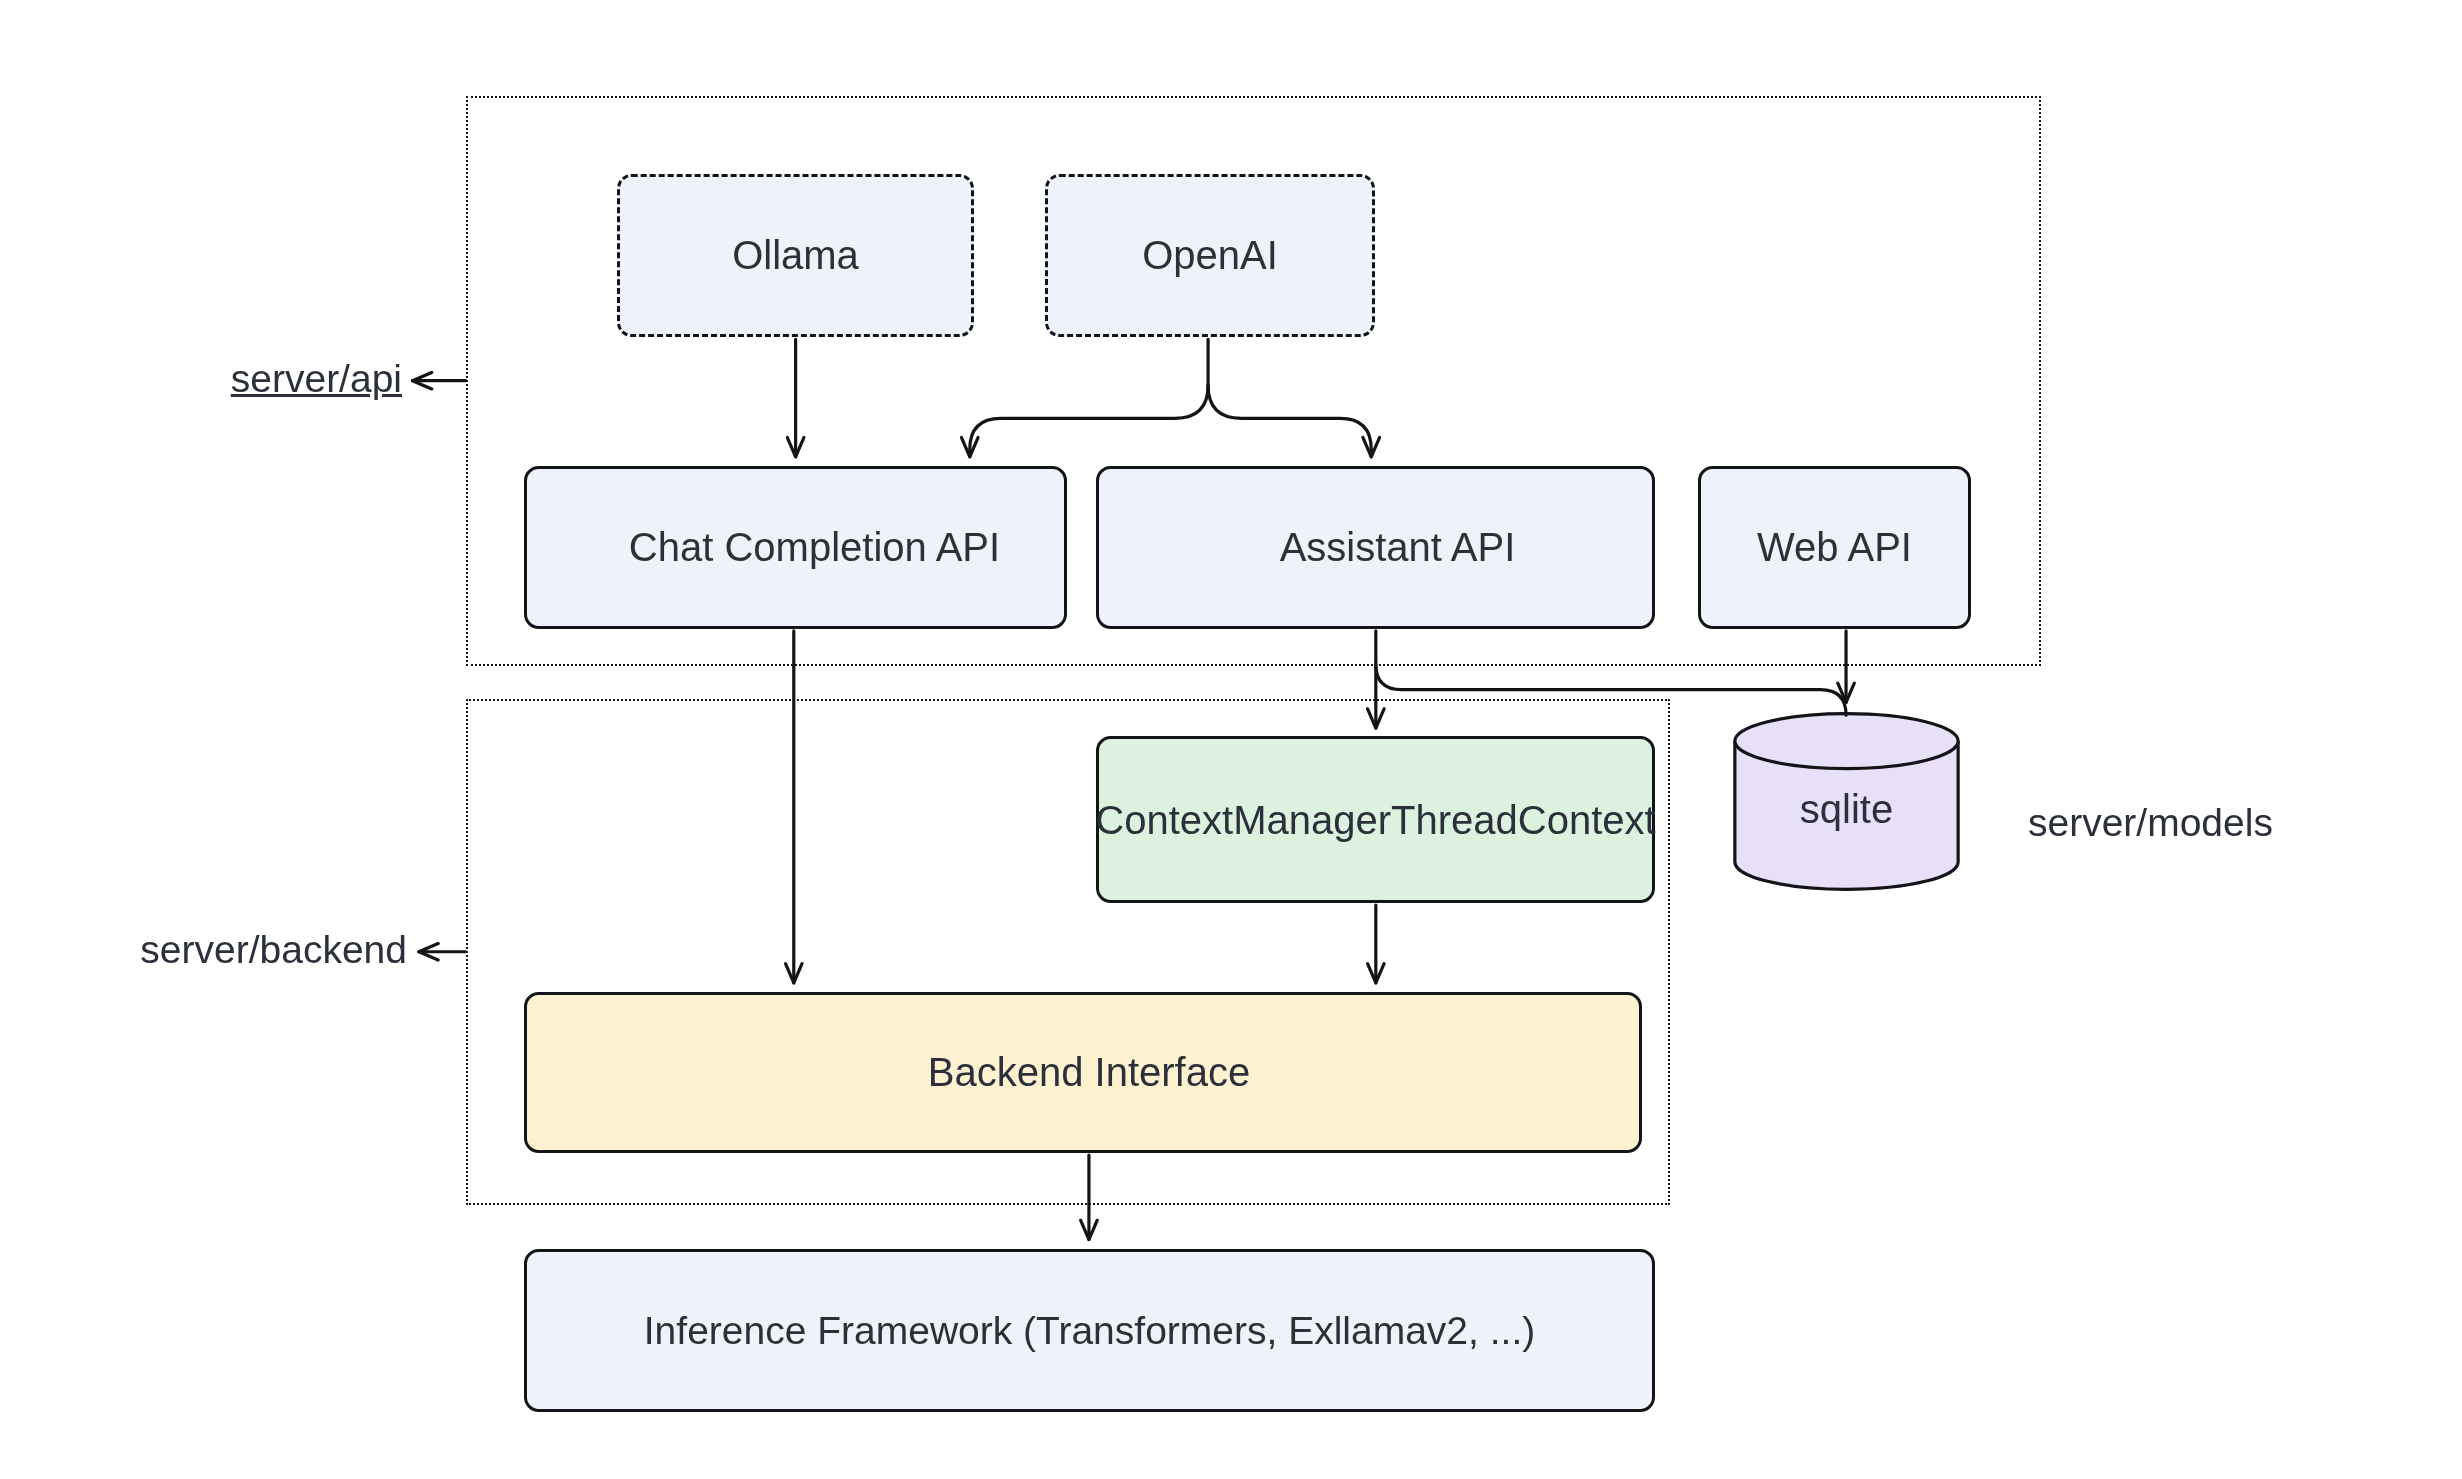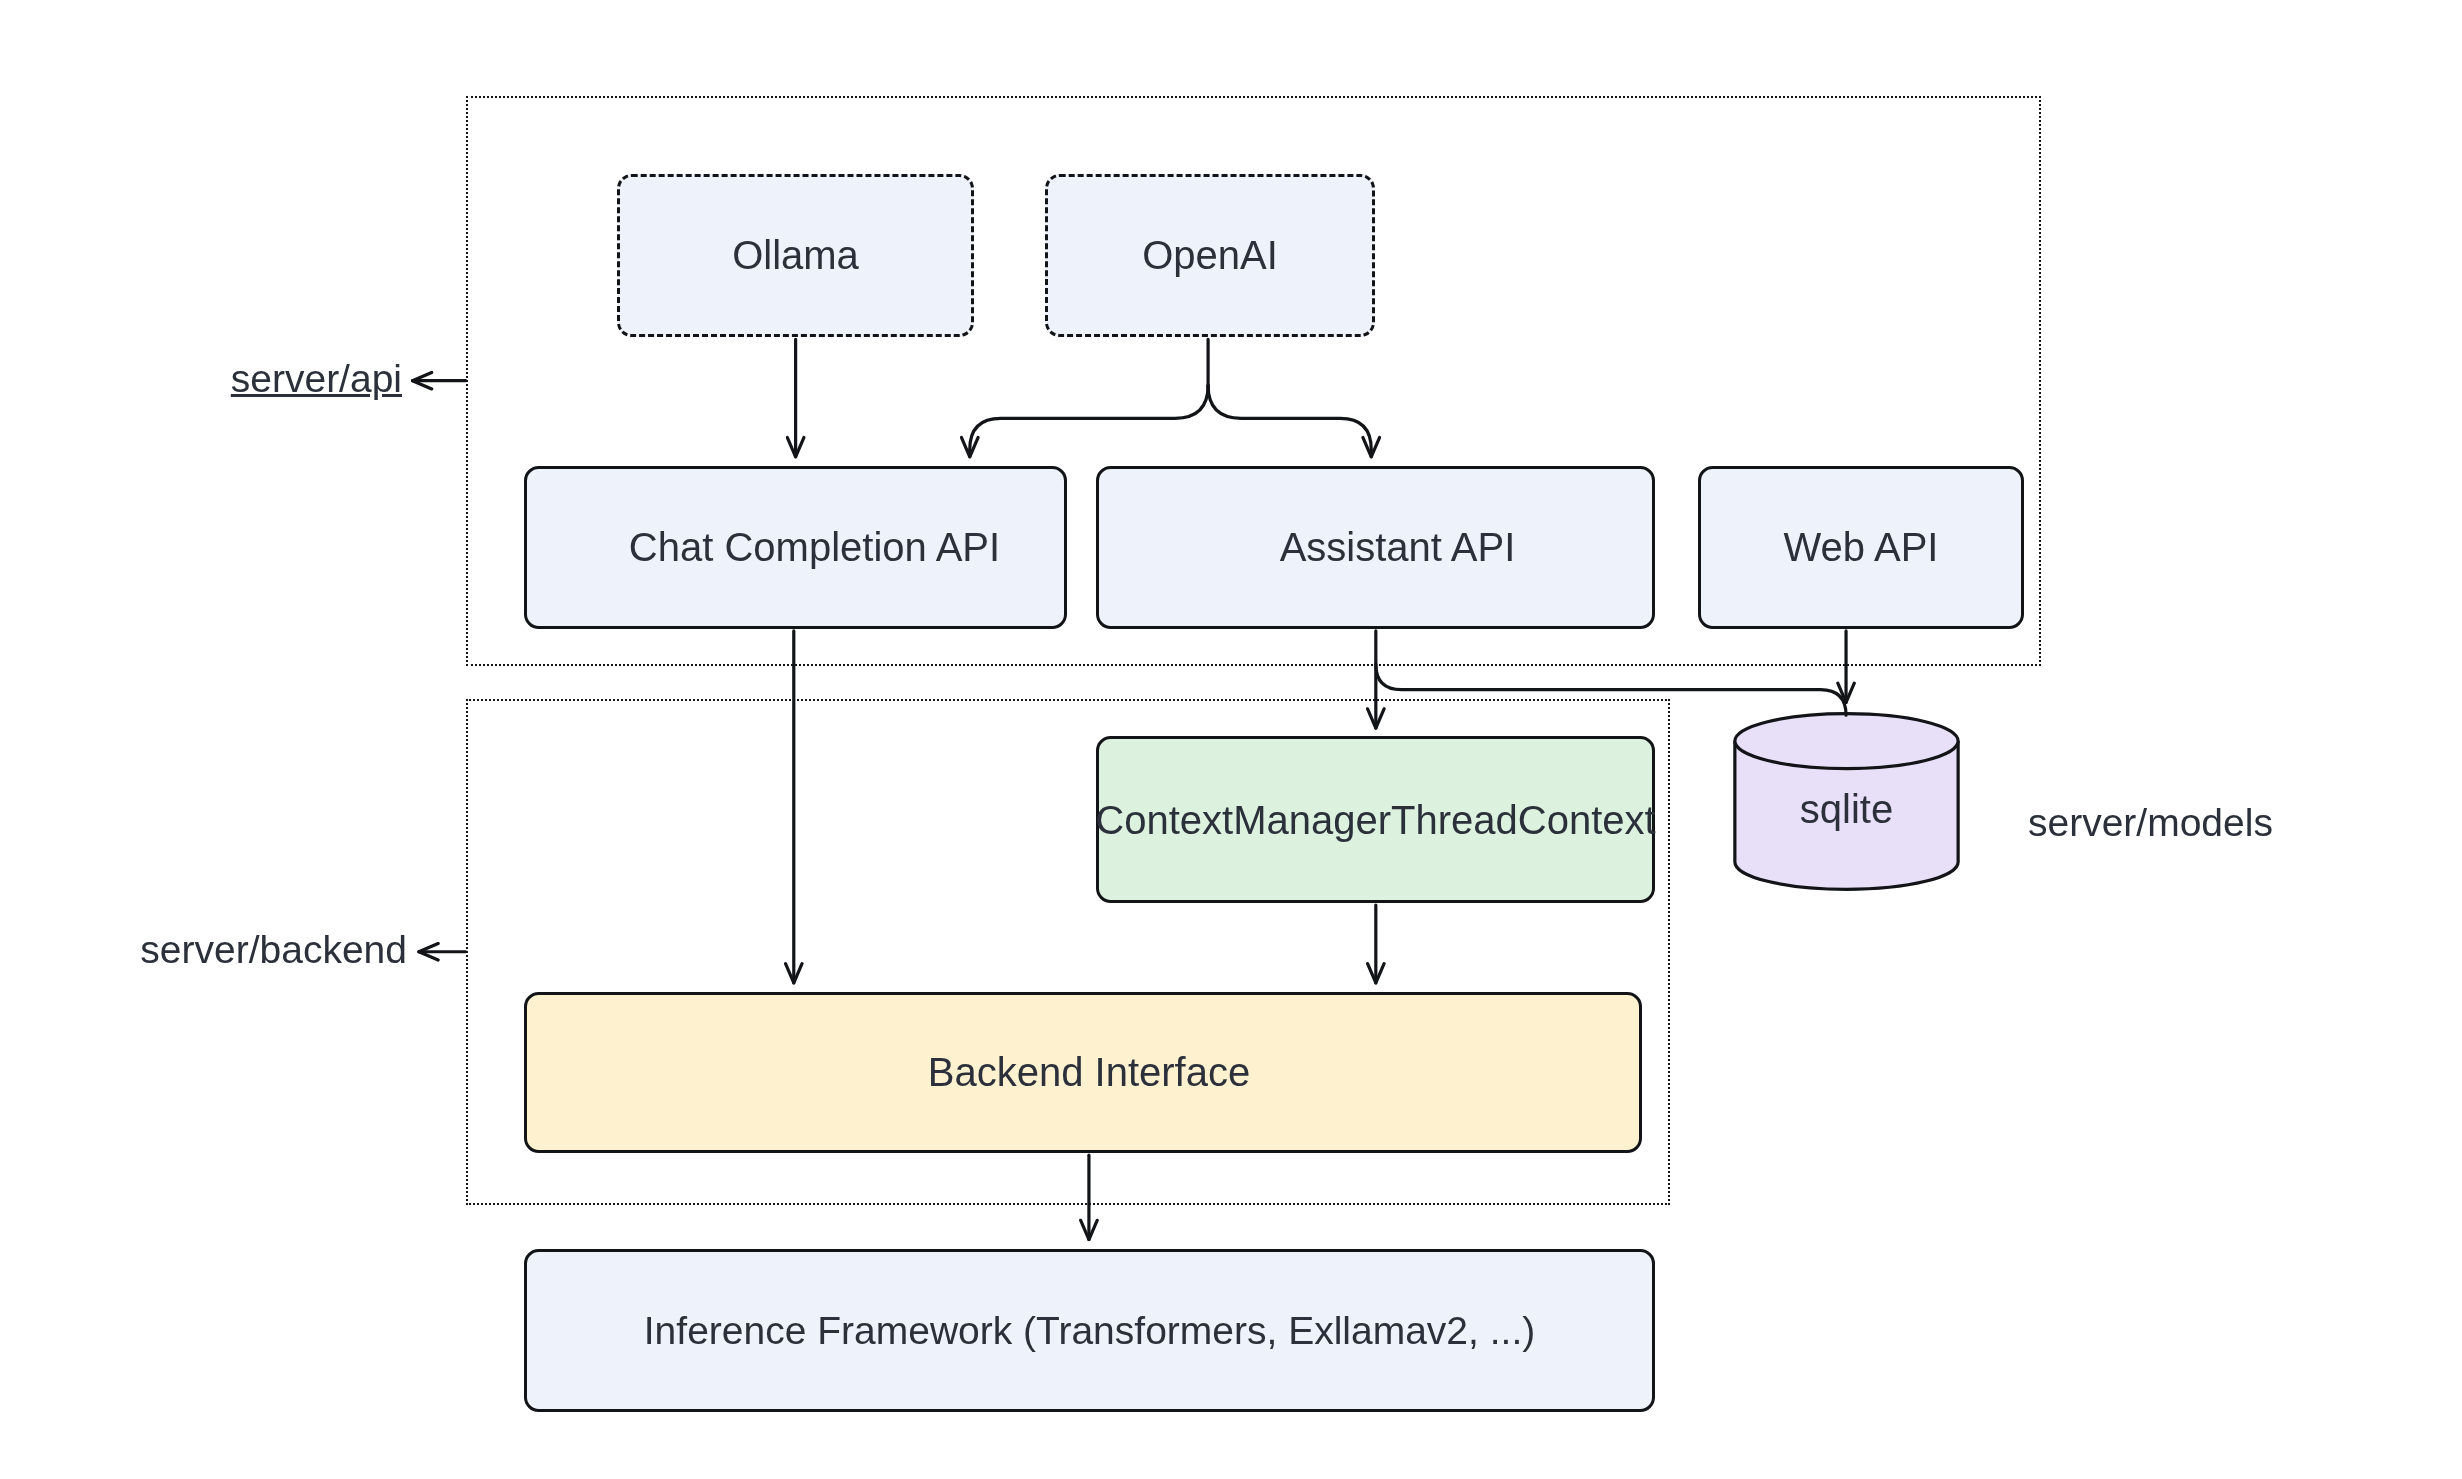--- a/index.html
+++ b/index.html
@@ -37,21 +37,21 @@
     text-align:center;
     box-sizing:border-box;
   }
   .node.dashed{border-style:dashed;}
   .node.green{background:var(--green-fill);}
   .node.yellow{background:var(--yellow-fill);}
   .node-ollama{left:617px;top:174px;width:357px;height:163px;}
   .node-openai{left:1045px;top:174px;width:330px;height:163px;}
   .node-chat{left:524px;top:466px;width:543px;height:163px;padding-left:38px;}
   .node-assistant{left:1096px;top:466px;width:559px;height:163px;padding-left:44px;}
-  .node-web{left:1698px;top:466px;width:326px;height:163px;}
+  .node-web{left:1698px;top:466px;width:273px;height:163px;}
   .node-context{left:1096px;top:736px;width:559px;height:167px;line-height:64px;}
   .node-backend{left:524px;top:992px;width:1118px;height:161px;padding-left:12px;}
   .node-inference{left:524px;top:1249px;width:1131px;height:163px;font-size:39px;}
   .side-label{
     position:absolute;
     font-size:39px;
     line-height:44px;
     white-space:nowrap;
   }
   .label-api{left:127px;top:357px;width:275px;text-align:right;text-decoration:underline;}

